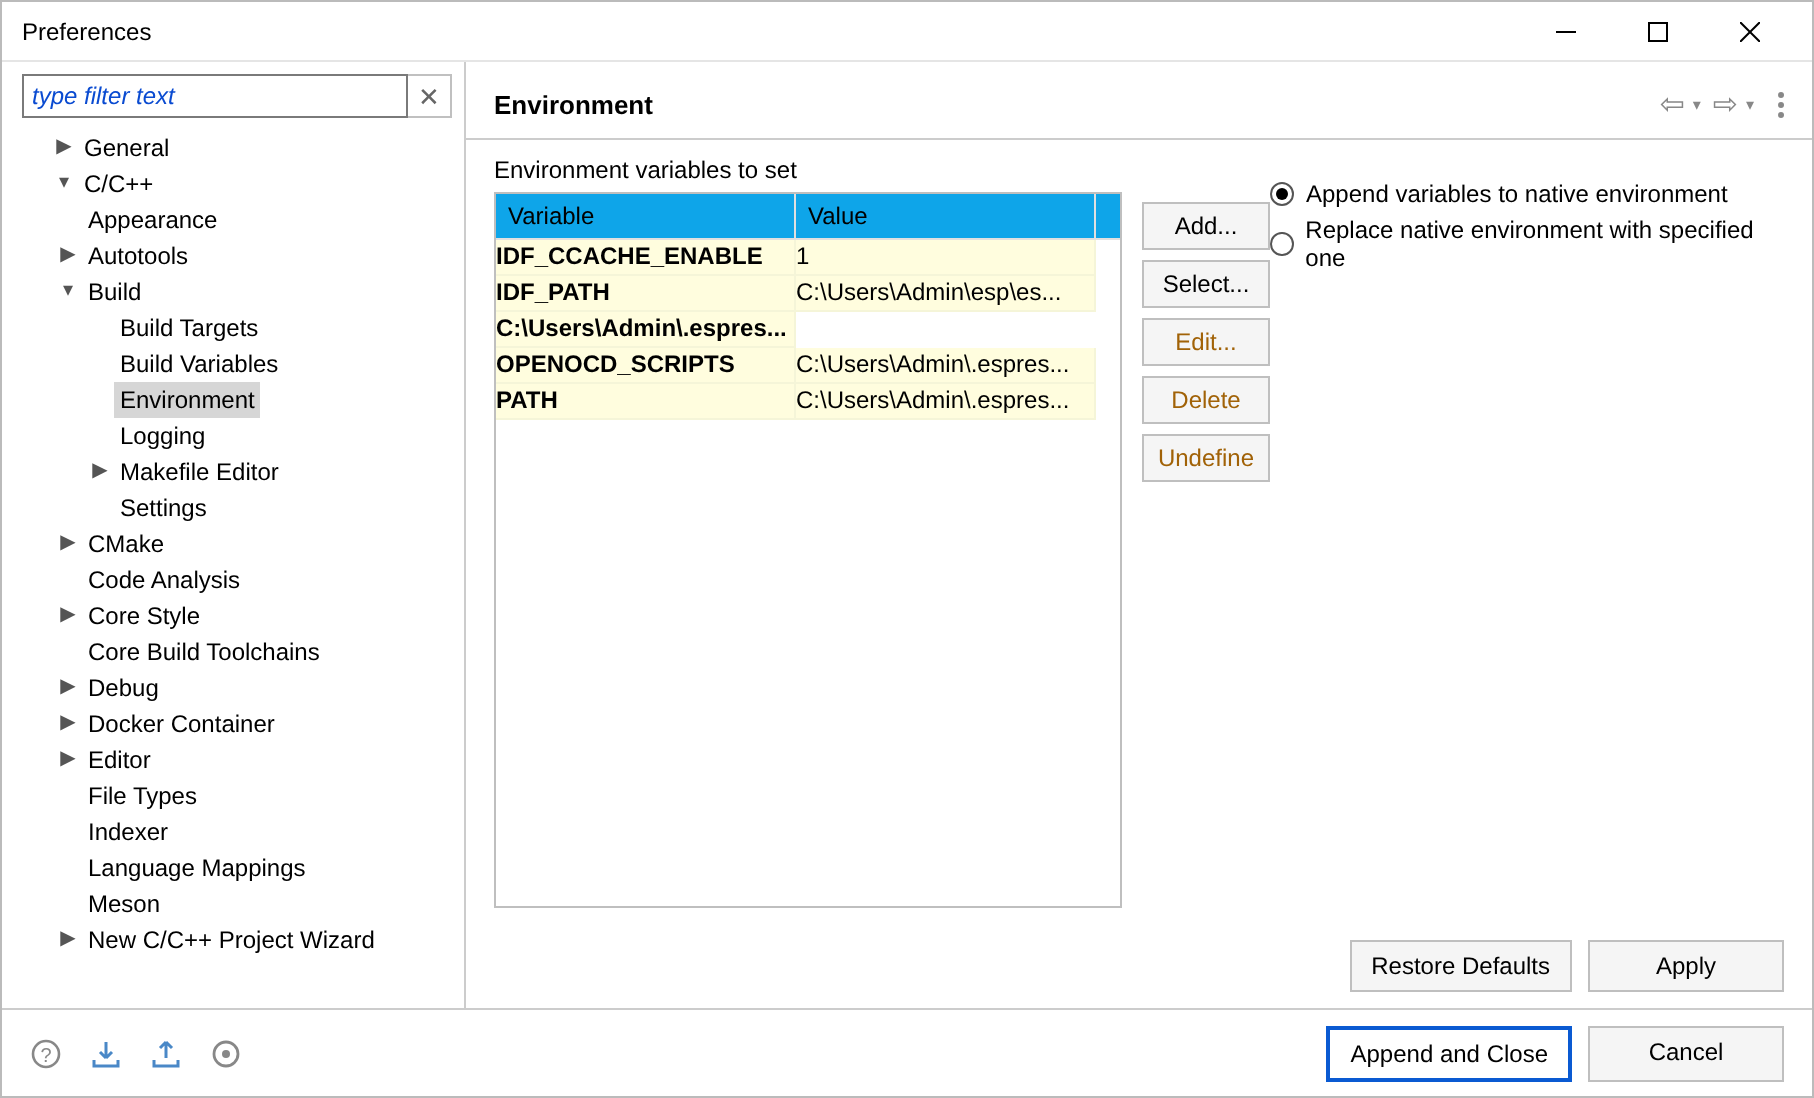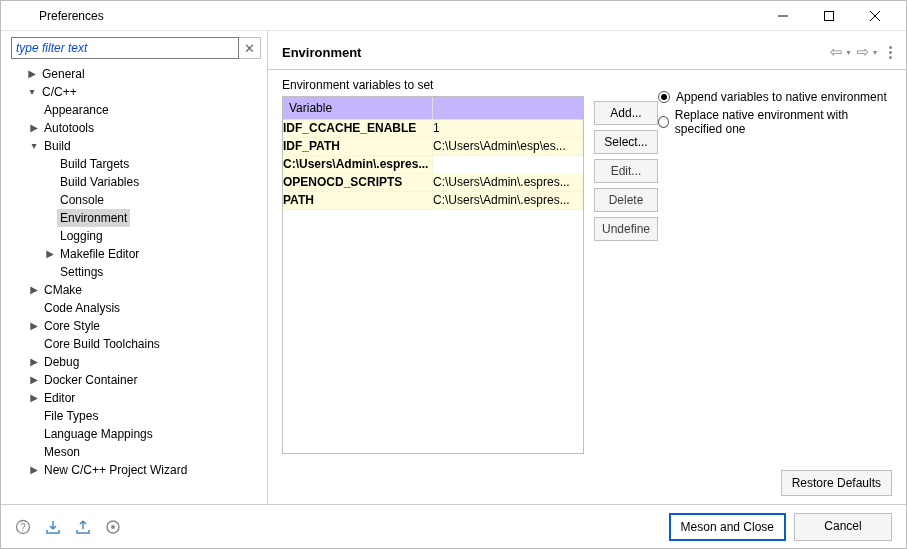--- a/index.html
+++ b/index.html
@@ -17,35 +17,35 @@
   }
   
   .titlebar {
     height: 30px;
     display: flex;
     align-items: center;
     padding: 0 8px 0 10px;
     border-bottom: 1px solid #e5e5e5;
     background: #fff;
   }
-  .titlebar .title { flex: 1; font-size: 12px; margin-left: 28px; }
+  .titlebar .title { flex: 1; font-size: 12px; }
   .titlebar .win-controls { display: flex; gap: 0; }
   .win-btn {
     width: 46px; height: 29px; display: flex; align-items: center; justify-content: center;
   }
   .win-btn svg { stroke: #000; fill: none; stroke-width: 1; }
   
   .body {
     flex: 1;
     display: flex;
     min-height: 0;
   }
   
   .sidebar {
-    width: 267px;
+    width: 232px;
     border-right: 1px solid #ccc;
     display: flex;
     flex-direction: column;
     padding: 6px 0 6px 6px;
   }
   .filter-row { display: flex; align-items: center; padding: 0 6px 4px 4px; }
   .filter-input {
     flex: 1;
     border: 1px solid #7a7a7a;
     padding: 2px 4px;
@@ -120,21 +120,21 @@
   .env-right { display:flex; flex-direction:column; gap:5px; width:64px; }
   .table-label { margin-bottom: 4px; }
   .env-table {
     border: 1px solid #bfbfbf;
     background: #fff;
     flex: 1;
     min-height: 0;
     display: flex;
     flex-direction: column;
   }
-  .env-head { display:flex; background:#c4b5fd; }
+  .env-head { display:flex; background:#0ea5e9; }
   .env-head .hcell {
     border-right: 1px solid #e0e0e0;
     border-bottom: 1px solid #e0e0e0;
     padding: 4px 6px;
     font-weight: 400;
   }
   .env-head .hcell:first-child { width: 150px; }
   .env-head .hcell:nth-child(2) { width: 150px; }
   .env-head .hcell:last-child { flex:1; border-right:none; }
   .env-body { flex:1; overflow:hidden; }
@@ -153,21 +153,21 @@
   .env-row-item .cell:nth-child(2) { width:150px; font-weight:400; }
   .env-row-item .cell:last-child { flex:1; background:#fff; border:none; }
   .btn {
     border: 1px solid #bfbfbf;
     background: #f5f5f5;
     padding: 4px 0;
     font-size: 12px;
     text-align: center;
     min-width: 60px;
   }
-  .btn.disabled { color:#404040; }
+  .btn.disabled { color:#a16207; }
   .radio-group { margin-top: 12px; }
   .radio-row { display:flex; align-items:center; gap:6px; margin-bottom: 4px; }
   .radio {
     width: 12px; height: 12px;
     border: 1px solid #555;
     border-radius: 50%;
     display: inline-flex; align-items:center; justify-content:center;
   }
   .radio.checked::after {
     content:''; width:6px; height:6px; border-radius:50%; background:#000;
@@ -264,26 +264,20 @@
                       <span class="label">Build Targets</span>
                     </div>
                   </li>
                 <li>
                     <div class="tree-item">
                       <span class="toggle"></span>
                       <span class="label">Build Variables</span>
                     </div>
                   </li>
                 <li>
-                    <div class="tree-item">
-                      <span class="toggle"></span>
-                      <span class="label">Console</span>
-                    </div>
-                  </li>
-                <li>
                     <div class="tree-item selected">
                       <span class="toggle"></span>
                       <span class="label">Environment</span>
                     </div>
                   </li>
                 <li>
                     <div class="tree-item">
                       <span class="toggle"></span>
                       <span class="label">Logging</span>
                     </div>
@@ -341,20 +335,26 @@
             <li>
                 <div class="tree-item">
                   <span class="toggle">▶</span>
                   <span class="label">Editor</span>
                 </div>
               </li>
             <li>
                 <div class="tree-item">
                   <span class="toggle"></span>
                   <span class="label">File Types</span>
+                </div>
+              </li>
+            <li>
+                <div class="tree-item">
+                  <span class="toggle"></span>
+                  <span class="label">Indexer</span>
                 </div>
               </li>
             <li>
                 <div class="tree-item">
                   <span class="toggle"></span>
                   <span class="label">Language Mappings</span>
                 </div>
               </li>
             <li>
                 <div class="tree-item">
@@ -390,20 +390,21 @@
       </div>
     </div>
     <div class="divider"></div>
     <div class="main-content">
       <div class="env-row" style="flex:1; min-height:0;">
         <div class="env-left">
           <div class="table-label">Environment variables to set</div>
           <div class="env-table">
             <div class="env-head">
               <div class="hcell">Variable</div>
+              <div class="hcell">Value</div>
               <div class="hcell"></div>
             </div>
             <div class="env-body">
               <div class="env-row-item">
                 <div class="cell">IDF_CCACHE_ENABLE</div>
                 <div class="cell">1</div>
                 <div class="cell"></div>
               </div>
               <div class="env-row-item">
                 <div class="cell">IDF_PATH</div>
@@ -442,20 +443,21 @@
           <span>Append variables to native environment</span>
         </div>
         <div class="radio-row">
           <span class="radio"></span>
           <span>Replace native environment with specified one</span>
         </div>
       </div>
     </div>
     <div class="action-row">
       <div class="btn">Restore Defaults</div>
+      <div class="btn">Apply</div>
     </div>
   </div>
 </div>
 
 <div class="footer">
   <div class="footer-left">
     <span class="foot-ico">
       <svg width="16" height="16" viewBox="0 0 16 16">
           <circle cx="8" cy="8" r="6.5" fill="none" stroke="#888" stroke-width="1.3"></circle>
           <text x="8" y="12" text-anchor="middle" font-size="10" fill="#888">?</text>
@@ -474,16 +476,16 @@
         </svg>
     </span>
     <span class="foot-ico">
       <svg width="16" height="16" viewBox="0 0 16 16">
           <circle cx="8" cy="8" r="6" fill="none" stroke="#888" stroke-width="1.4"></circle>
           <circle cx="8" cy="8" r="2" fill="#888"></circle>
         </svg>
     </span>
   </div>
   <div class="footer-right">
-    <div class="btn primary">Meson and Close</div>
+    <div class="btn primary">Append and Close</div>
     <div class="btn">Cancel</div>
   </div>
 </div>
 
 </body></html>

